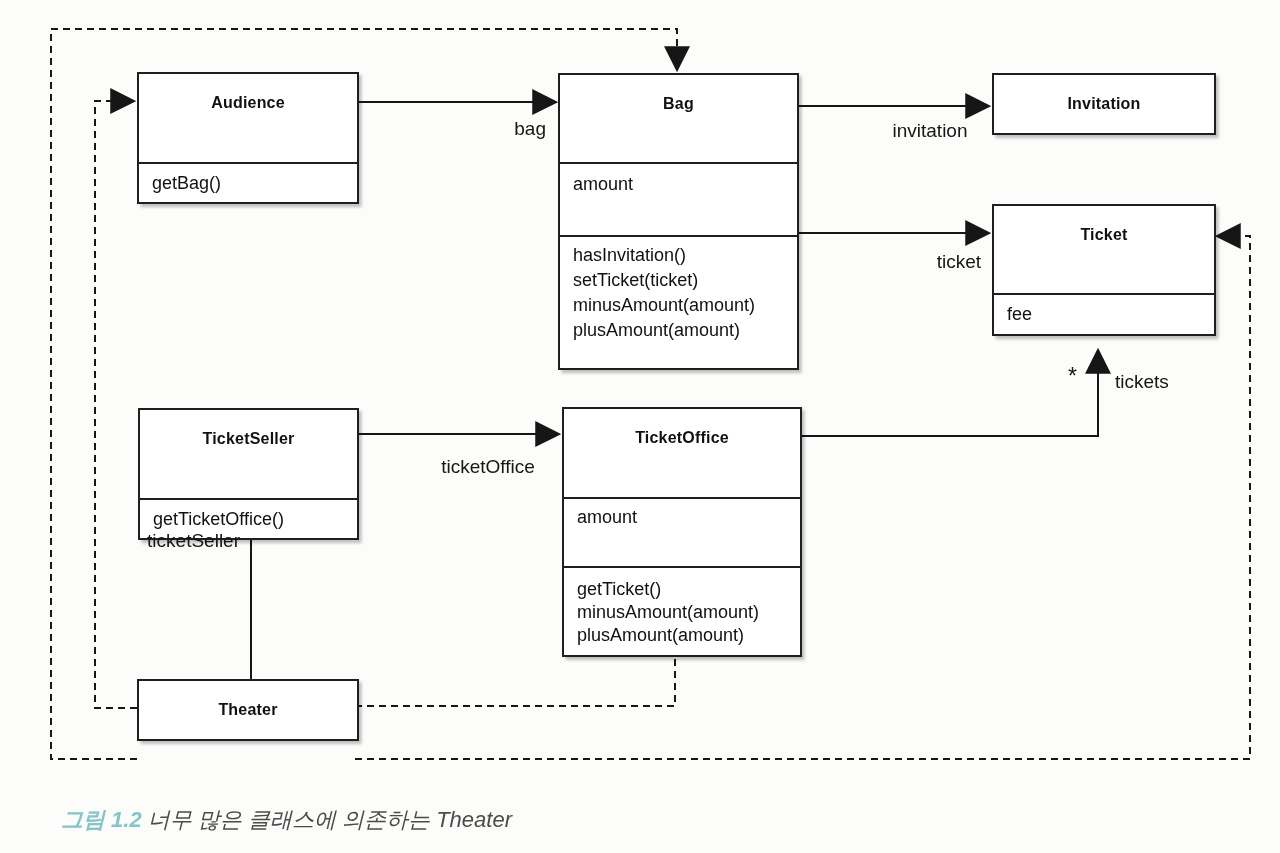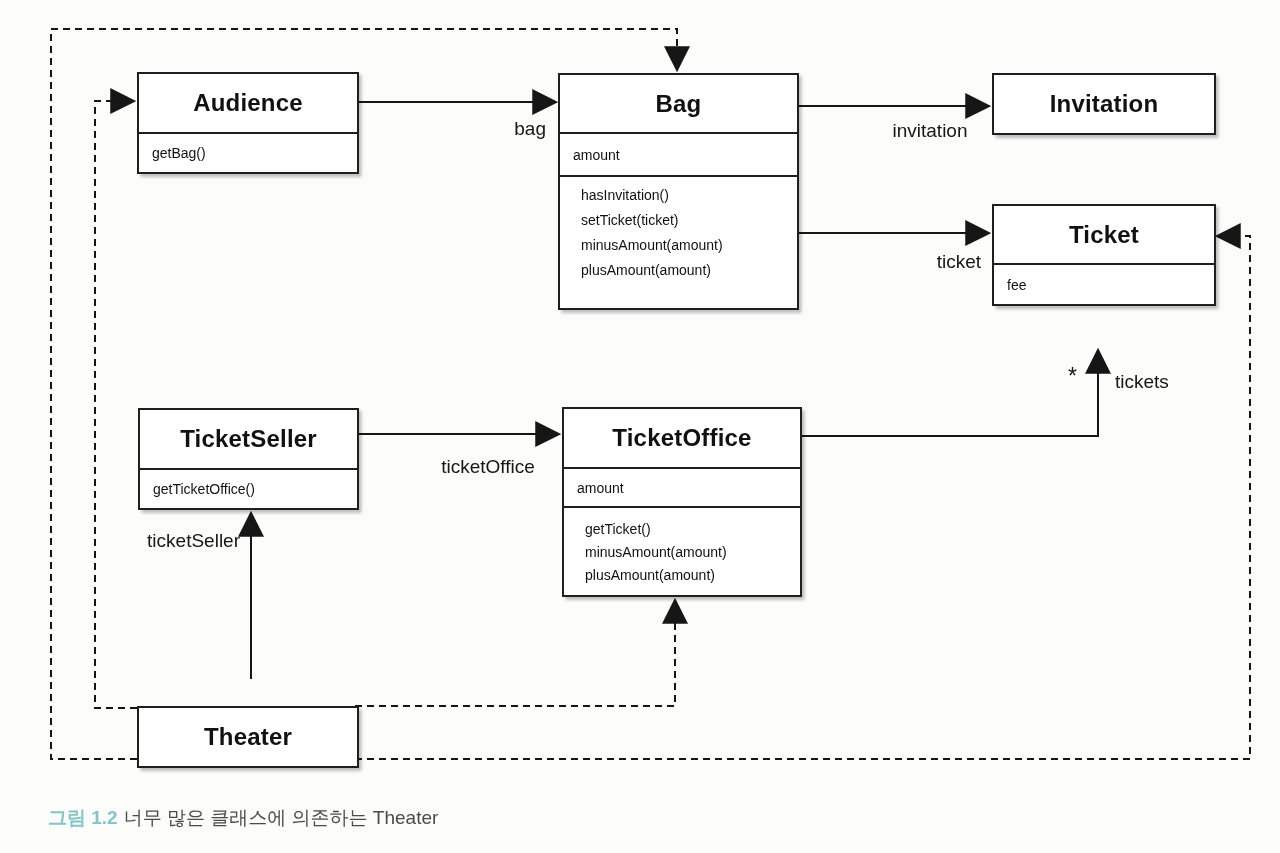--- a/index.html
+++ b/index.html
@@ -11,35 +11,35 @@
   svg.edges{position:absolute;left:0;top:0;width:1280px;height:853px;}
   .edge{stroke:#161616;stroke-width:2;fill:none;}
   .edge.dashed{stroke-dasharray:7 5;}
 
   .cls{
     position:absolute;background:#ffffff;border:2px solid #1f1f1f;
     box-shadow:2.5px 3px 3px rgba(0,0,0,0.25);box-sizing:content-box;
   }
   .cls-title{
     display:flex;align-items:center;justify-content:center;
-    font-weight:bold;font-size:24px;letter-spacing:0.2px;color:#111;
+    font-weight:bold;font-size:16px;letter-spacing:0.2px;color:#111;
   }
-  .sec{border-top:2px solid #1f1f1f;font-size:14px;color:#111;}
+  .sec{border-top:2px solid #1f1f1f;font-size:18px;color:#111;margin-top:30px;}
   .sec.single{display:flex;align-items:center;padding-left:13px;}
-  .sec.multi{padding-left:21px;}
+  .sec.multi{padding-left:13px;}
   .sec.multi .m{white-space:nowrap;}
 
   .edge-label{
     position:absolute;font-size:19px;color:#161616;white-space:nowrap;
   }
   .edge-label.right{text-align:right;}
   .edge-label.center{text-align:center;}
 
   .caption{
-    position:absolute;left:48px;top:805px;font-size:19px;white-space:nowrap;
+    position:absolute;left:61px;top:805px;font-size:22px;white-space:nowrap;font-style:italic;
   }
   .caption .fig{color:#84c5ca;font-weight:bold;margin-right:6px;}
   .caption .txt{color:#4b4b4b;}
 </style>
 </head>
 <body>
 
 <div class="canvas">
 
   <svg class="edges">
@@ -95,21 +95,21 @@
   <div class="cls" style="left:562px;top:407px;width:236px;">
     <div class="cls-title" style="height:58px">TicketOffice</div>
     <div class="sec single" style="height:37px">amount</div>
     <div class="sec multi" style="height:77px;padding-top:10px;line-height:23px;">
       <div class="m">getTicket()</div>
       <div class="m">minusAmount(amount)</div>
       <div class="m">plusAmount(amount)</div>
     </div>
   </div>
 
-  <div class="cls" style="left:137px;top:706px;width:218px;">
+  <div class="cls" style="left:137px;top:679px;width:218px;">
     <div class="cls-title" style="height:58px">Theater</div>
   </div>
 
   <div class="edge-label right" style="left:446px;top:118px;width:100px;">bag</div>
   <div class="edge-label center" style="left:860px;top:120px;width:140px;">invitation</div>
   <div class="edge-label right" style="left:881px;top:251px;width:100px;">ticket</div>
   <div class="edge-label center" style="left:418px;top:456px;width:140px;">ticketOffice</div>
   <div class="edge-label right" style="left:120px;top:530px;width:120px;">ticketSeller</div>
   <div class="edge-label" style="left:1115px;top:371px;">tickets</div>
   <div class="edge-label" style="left:1068px;top:363px;font-size:23px;">*</div>

